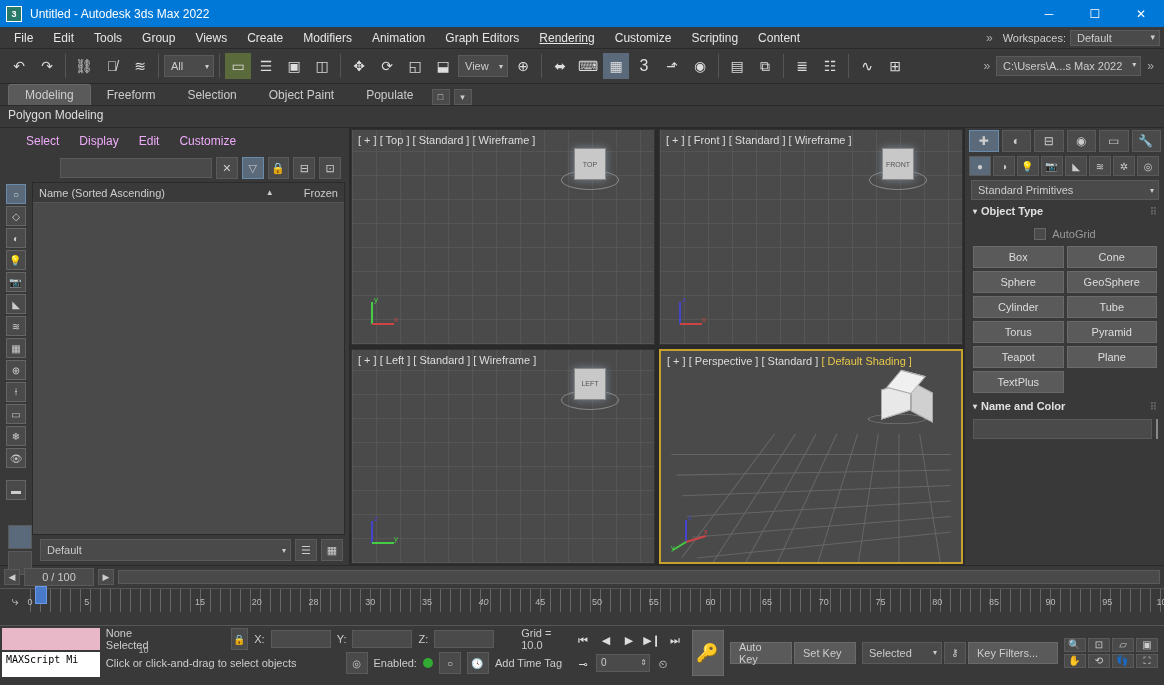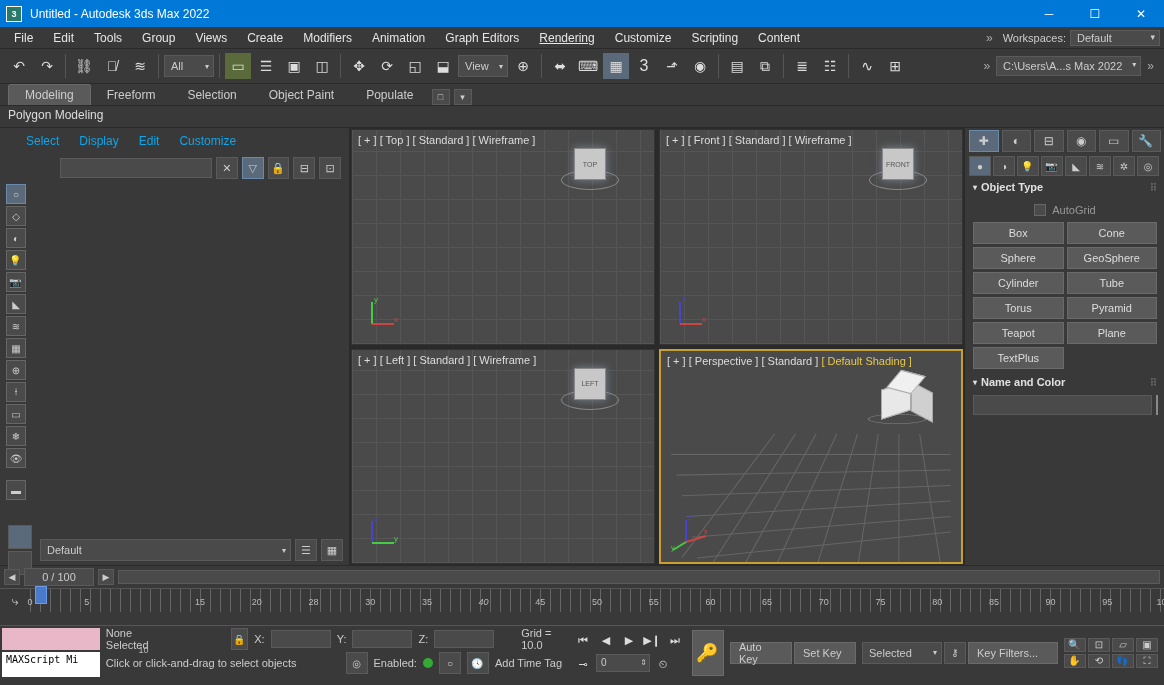--- a/index.html
+++ b/index.html
@@ -40,21 +40,21 @@
 
 
 .sub-ribbon { height: 22px; background: #393939; padding: 2px 8px; border-bottom: 1px solid #2a2a2a; font-size: 12px; color: #ddd; }
 
 
 .main-area { height: 437px; display: flex; background: #393939; }
 
 
 .scene-explorer { width: 350px; background: #393939; border-right: 1px solid #2a2a2a; display: flex; flex-direction: column; }
 .se-menu { height: 26px; display: flex; align-items: center; padding: 4px 16px; gap: 0; }
-.se-menu span { padding: 2px 10px; font-size: 12px; color: #0ea5e9; }
+.se-menu span { padding: 2px 10px; font-size: 12px; color: #f0abfc; }
 .se-filter-row { height: 28px; display: flex; align-items: center; padding: 0 8px 0 60px; gap: 4px; }
 .se-filter-input { flex: 1; height: 20px; background: #4a4a4a; border: 1px solid #5a5a5a; padding: 0 4px; color: #ccc; font-size: 11px; }
 .se-tool { width: 22px; height: 22px; background: #4a4a4a; border: 1px solid #5a5a5a; display: flex; align-items: center; justify-content: center; font-size: 11px; }
 .se-tool.active { background: #5a6a7a; border-color: #6a8aac; }
 .se-body { flex: 1; display: flex; }
 .se-icons { width: 30px; background: #393939; display: flex; flex-direction: column; padding: 2px 0 0 6px; gap: 2px; }
 .se-icon { width: 20px; height: 20px; background: #4a4a4a; border: 1px solid #666; display: flex; align-items: center; justify-content: center; font-size: 10px; color: #ccc; }
 .se-icon.active { background: #5a6a7a; border-color: #6a8aac; }
 .se-list { flex: 1; background: #4a4a4a; margin: 0 4px 0 2px; border: 1px solid #2a2a2a; }
 .se-header { height: 20px; background: #3a3a3a; display: flex; align-items: center; padding: 0 6px; font-size: 11px; border-bottom: 1px solid #555; }
@@ -260,20 +260,27 @@
         <div class="se-icon">◣</div>
         <div class="se-icon">≋</div>
         <div class="se-icon">▦</div>
         <div class="se-icon">⊕</div>
         <div class="se-icon">⟊</div>
         <div class="se-icon">▭</div>
         <div class="se-icon">❄</div>
         <div class="se-icon">👁</div>
         <div style="height:8px"></div>
         <div class="se-icon">▬</div>
+      </div>
+      <div class="se-list">
+        <div class="se-header">
+          <span class="col1">Name (Sorted Ascending)</span>
+          <span class="sort">▲</span>
+          <span>Frozen</span>
+        </div>
       </div>
     </div>
     <div class="se-foot">
       <div class="se-vcfg">
         <div class="se-vcfg-btn active"></div>
         <div class="se-vcfg-btn"></div>
       </div>
       <div class="se-layer-drop">Default</div>
       <div class="se-tool">☰</div>
       <div class="se-tool">▦</div>
@@ -372,20 +379,21 @@
       <div class="cmd-sub-row">
         <div class="cmd-sub active">●</div>
         <div class="cmd-sub">◑</div>
         <div class="cmd-sub">💡</div>
         <div class="cmd-sub">📷</div>
         <div class="cmd-sub">◣</div>
         <div class="cmd-sub">≋</div>
         <div class="cmd-sub">✲</div>
         <div class="cmd-sub">◎</div>
       </div>
+      <div class="cmd-drop">Standard Primitives</div>
       <div class="rollout-header">
         <span>Object Type</span>
           <span class="drag">⠿</span>
       </div>
       <div class="rollout-body">
         <div class="autogrid">
           <div class="cb"></div>
           <span>AutoGrid</span>
         </div>
         <div class="btn-grid">

